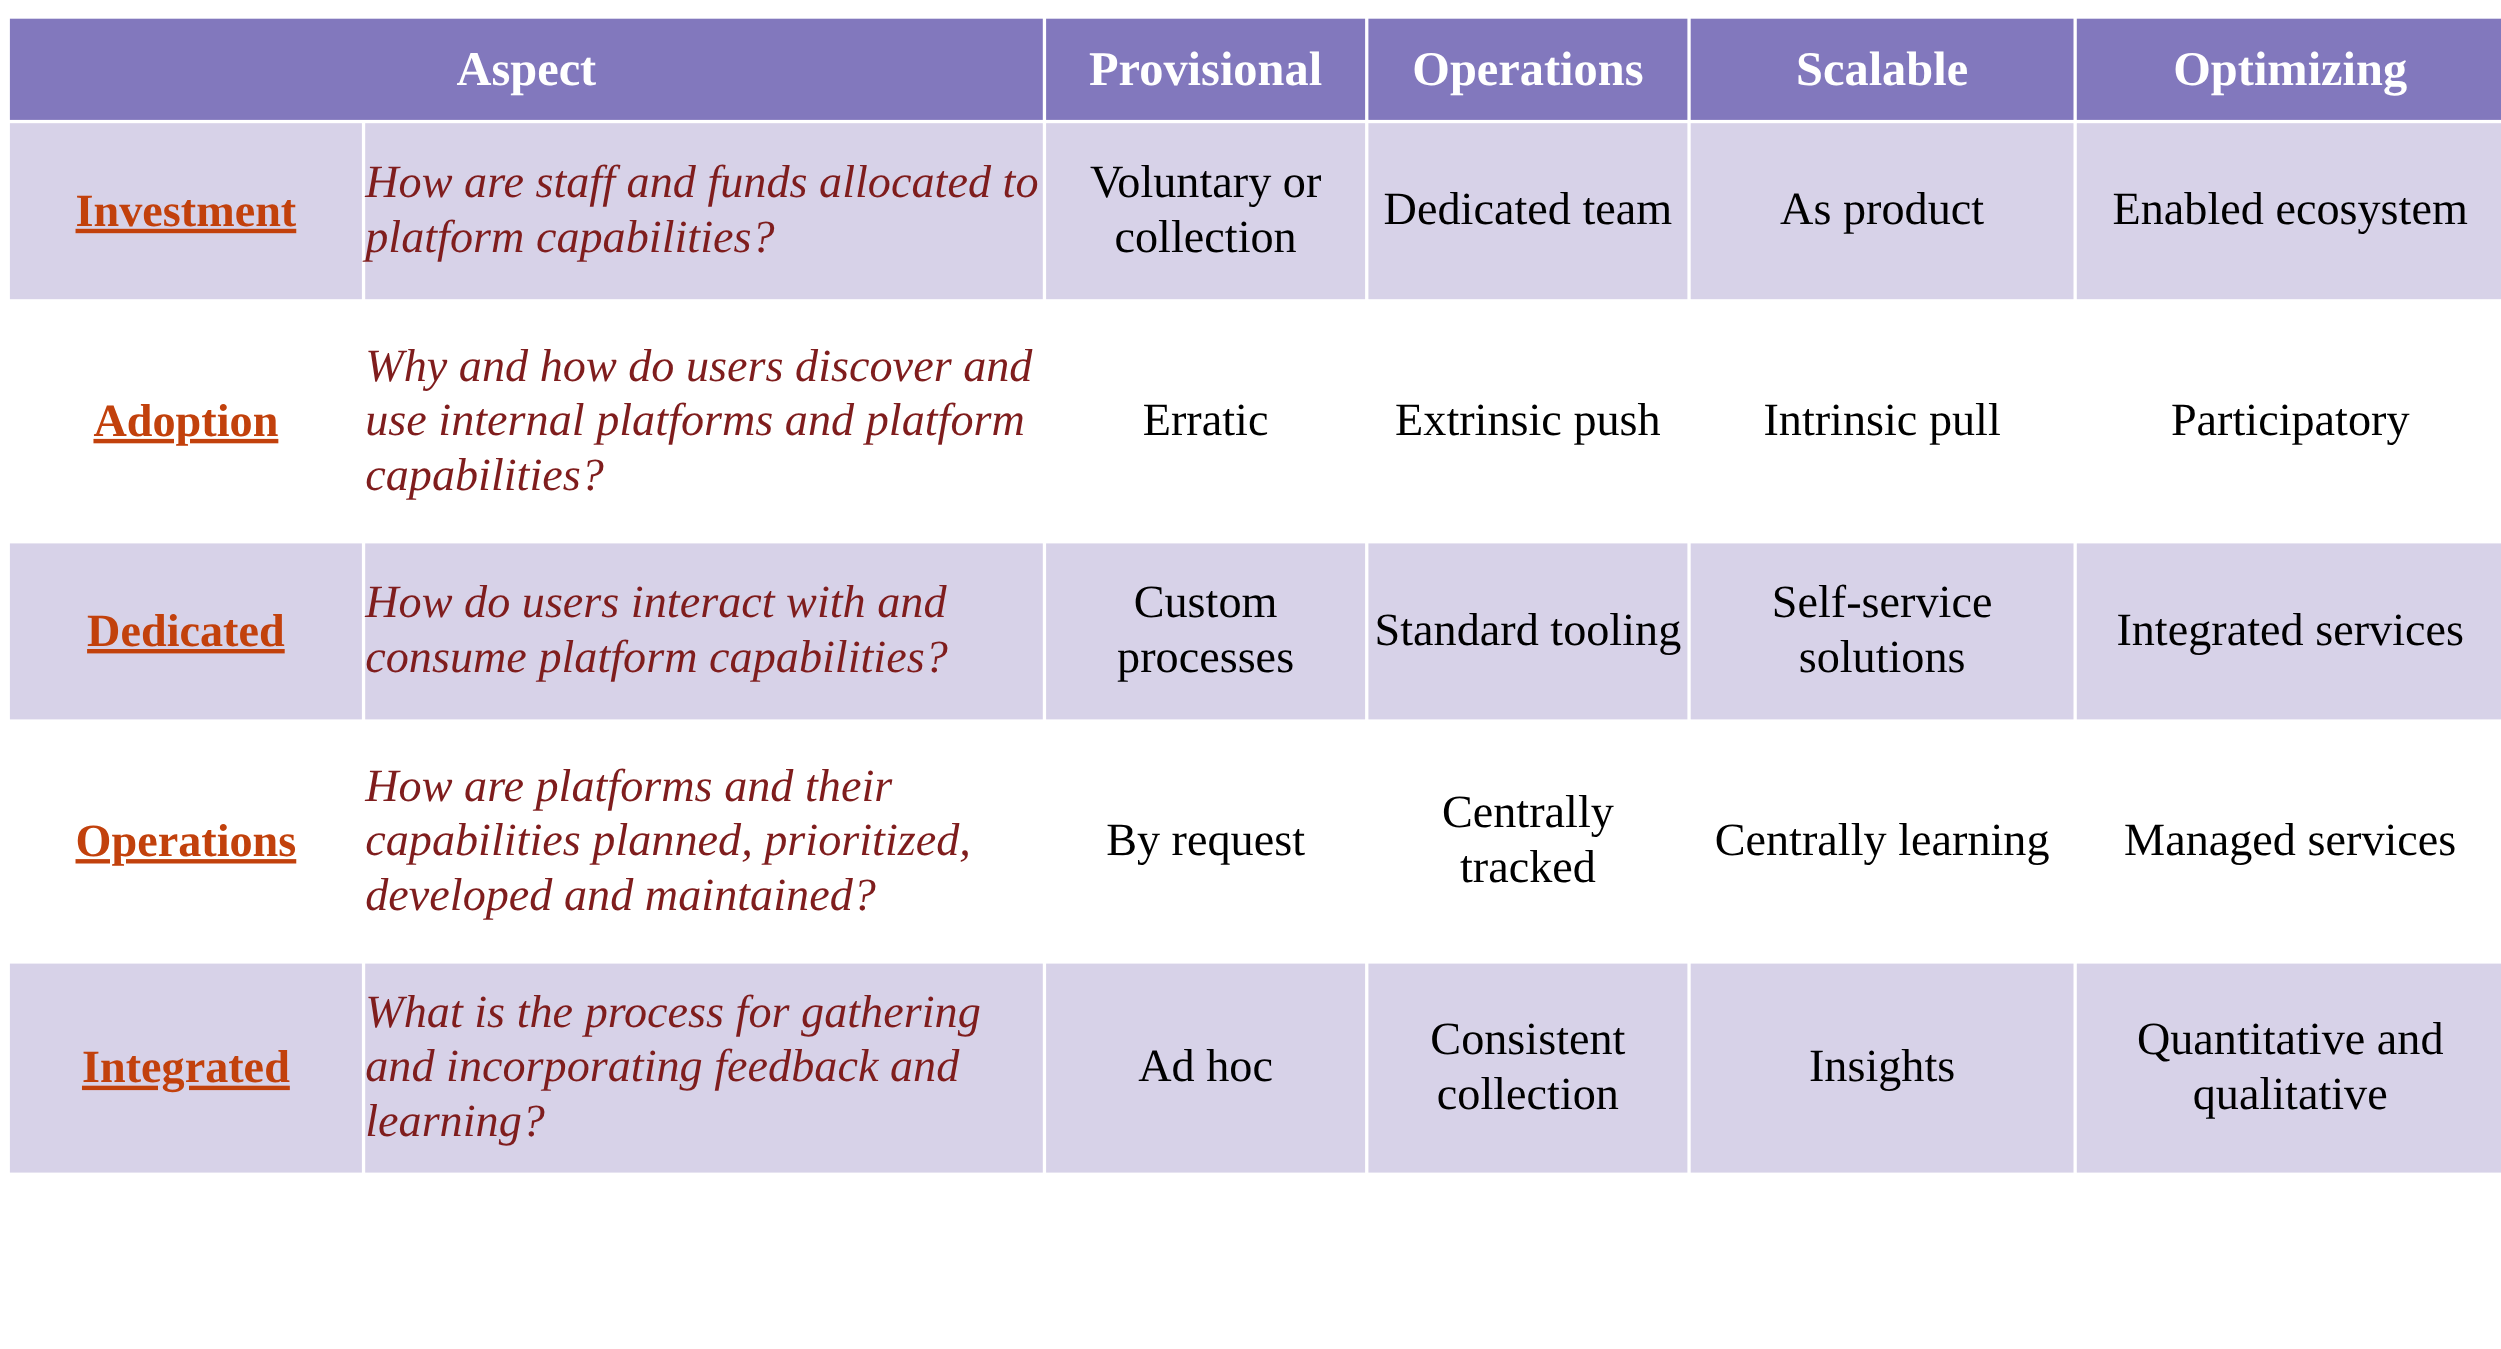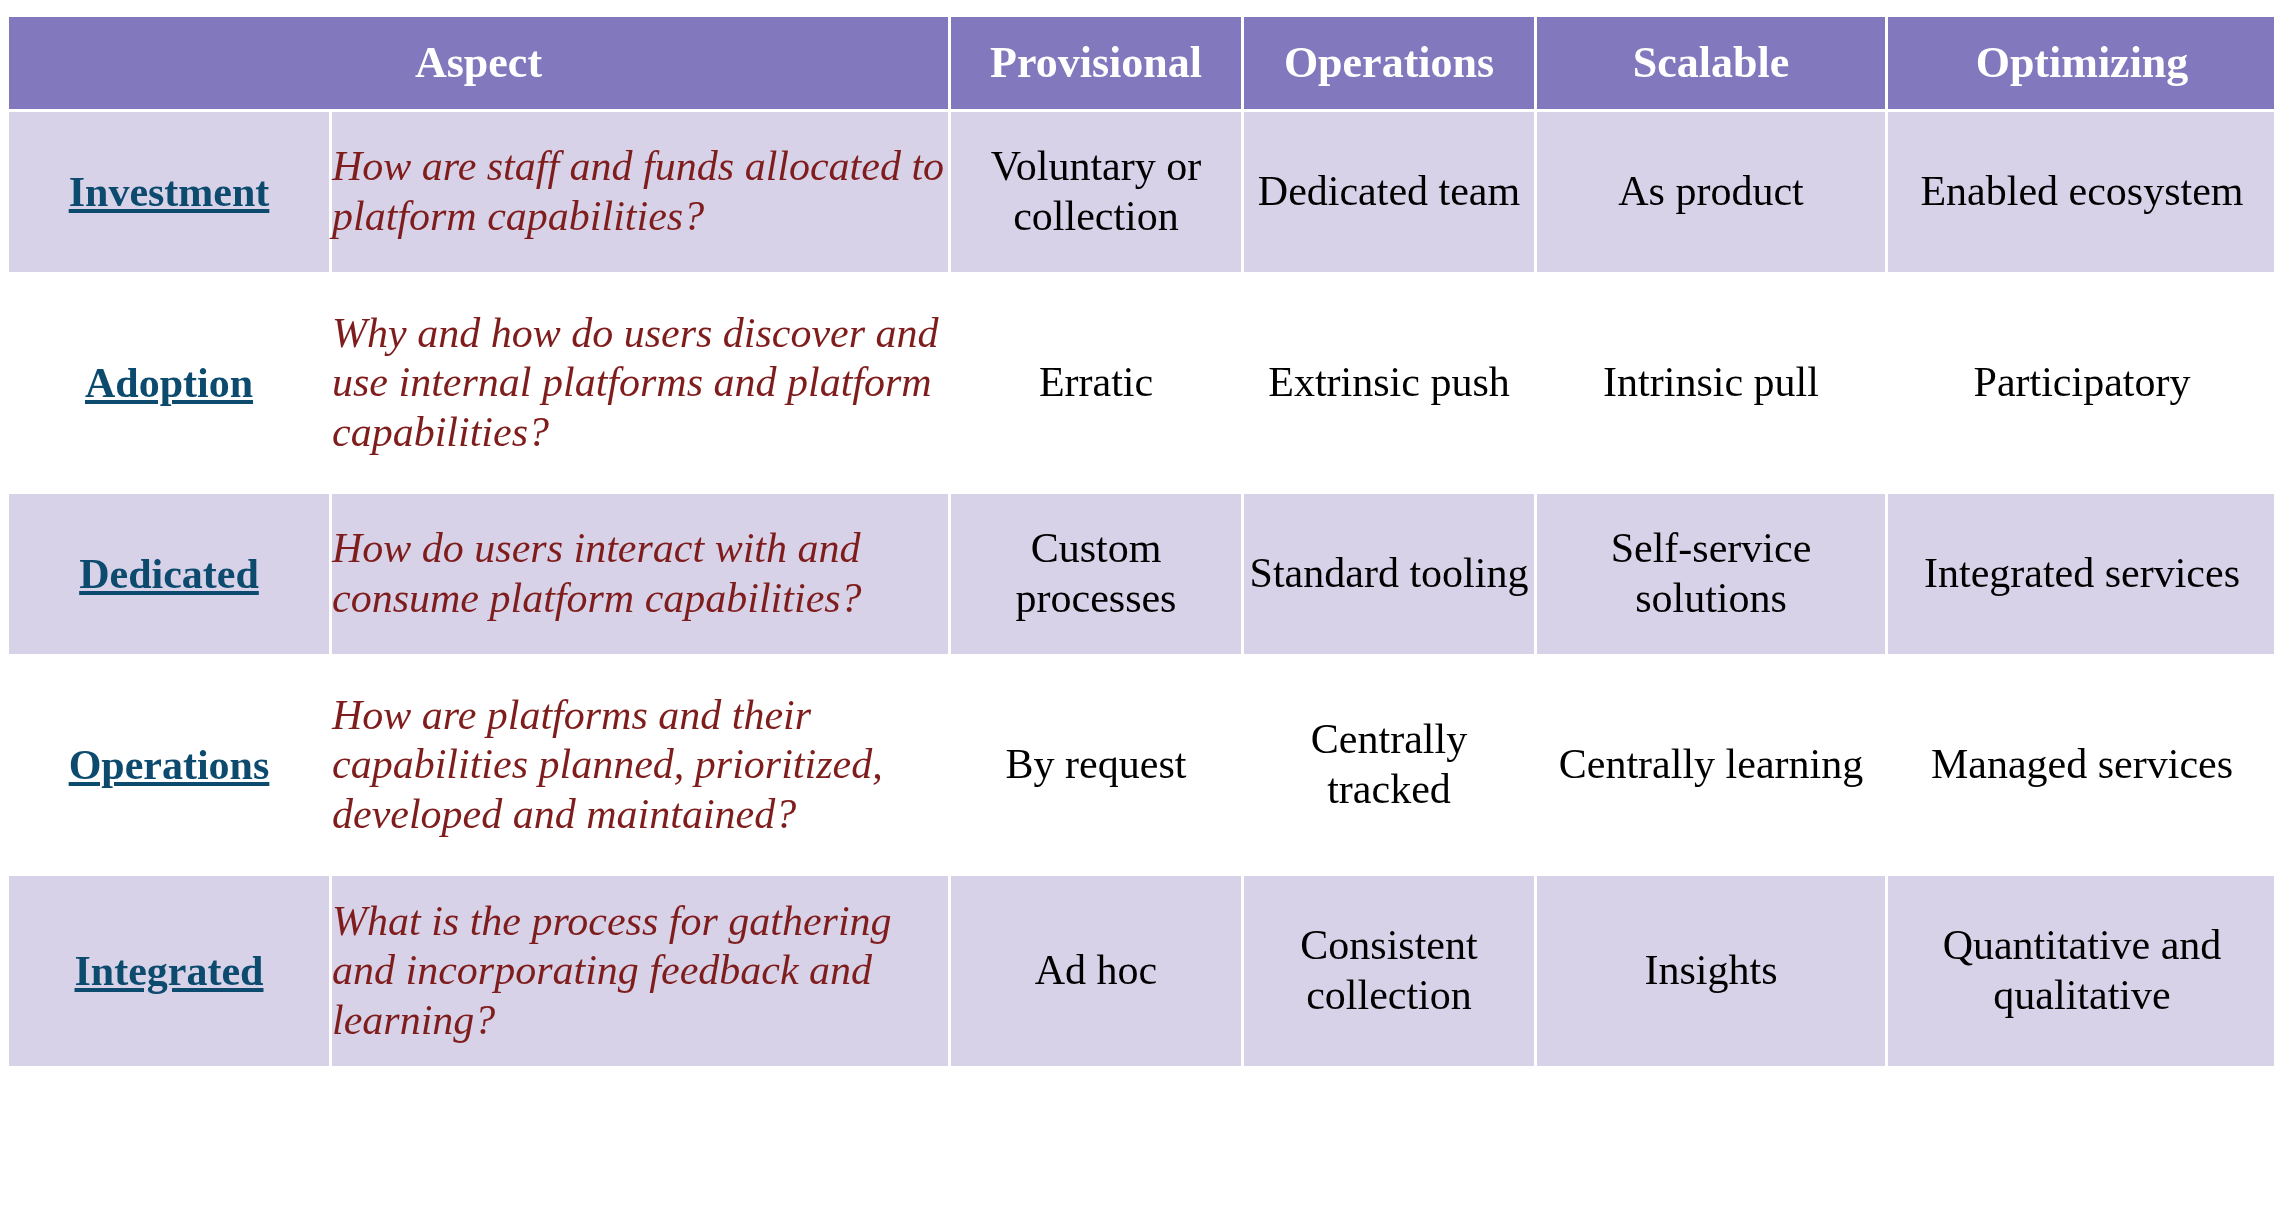--- a/index.html
+++ b/index.html
@@ -63,21 +63,21 @@
     background: #d7d2e8;
   }
   tbody tr.plain td {
     background: #ffffff;
   }
   td.aspect {
     text-align: center;
     padding: 0 8px;
   }
   td.aspect .aspect-link {
-    color: #0c4a6e;
+    color: #c2410c;
     font-weight: bold;
     font-size: 42px;
     text-decoration: underline;
     white-space: nowrap;
     display: inline-block;
     cursor: pointer;
   }
   td.question {
     font-style: italic;
     font-size: 42px;

